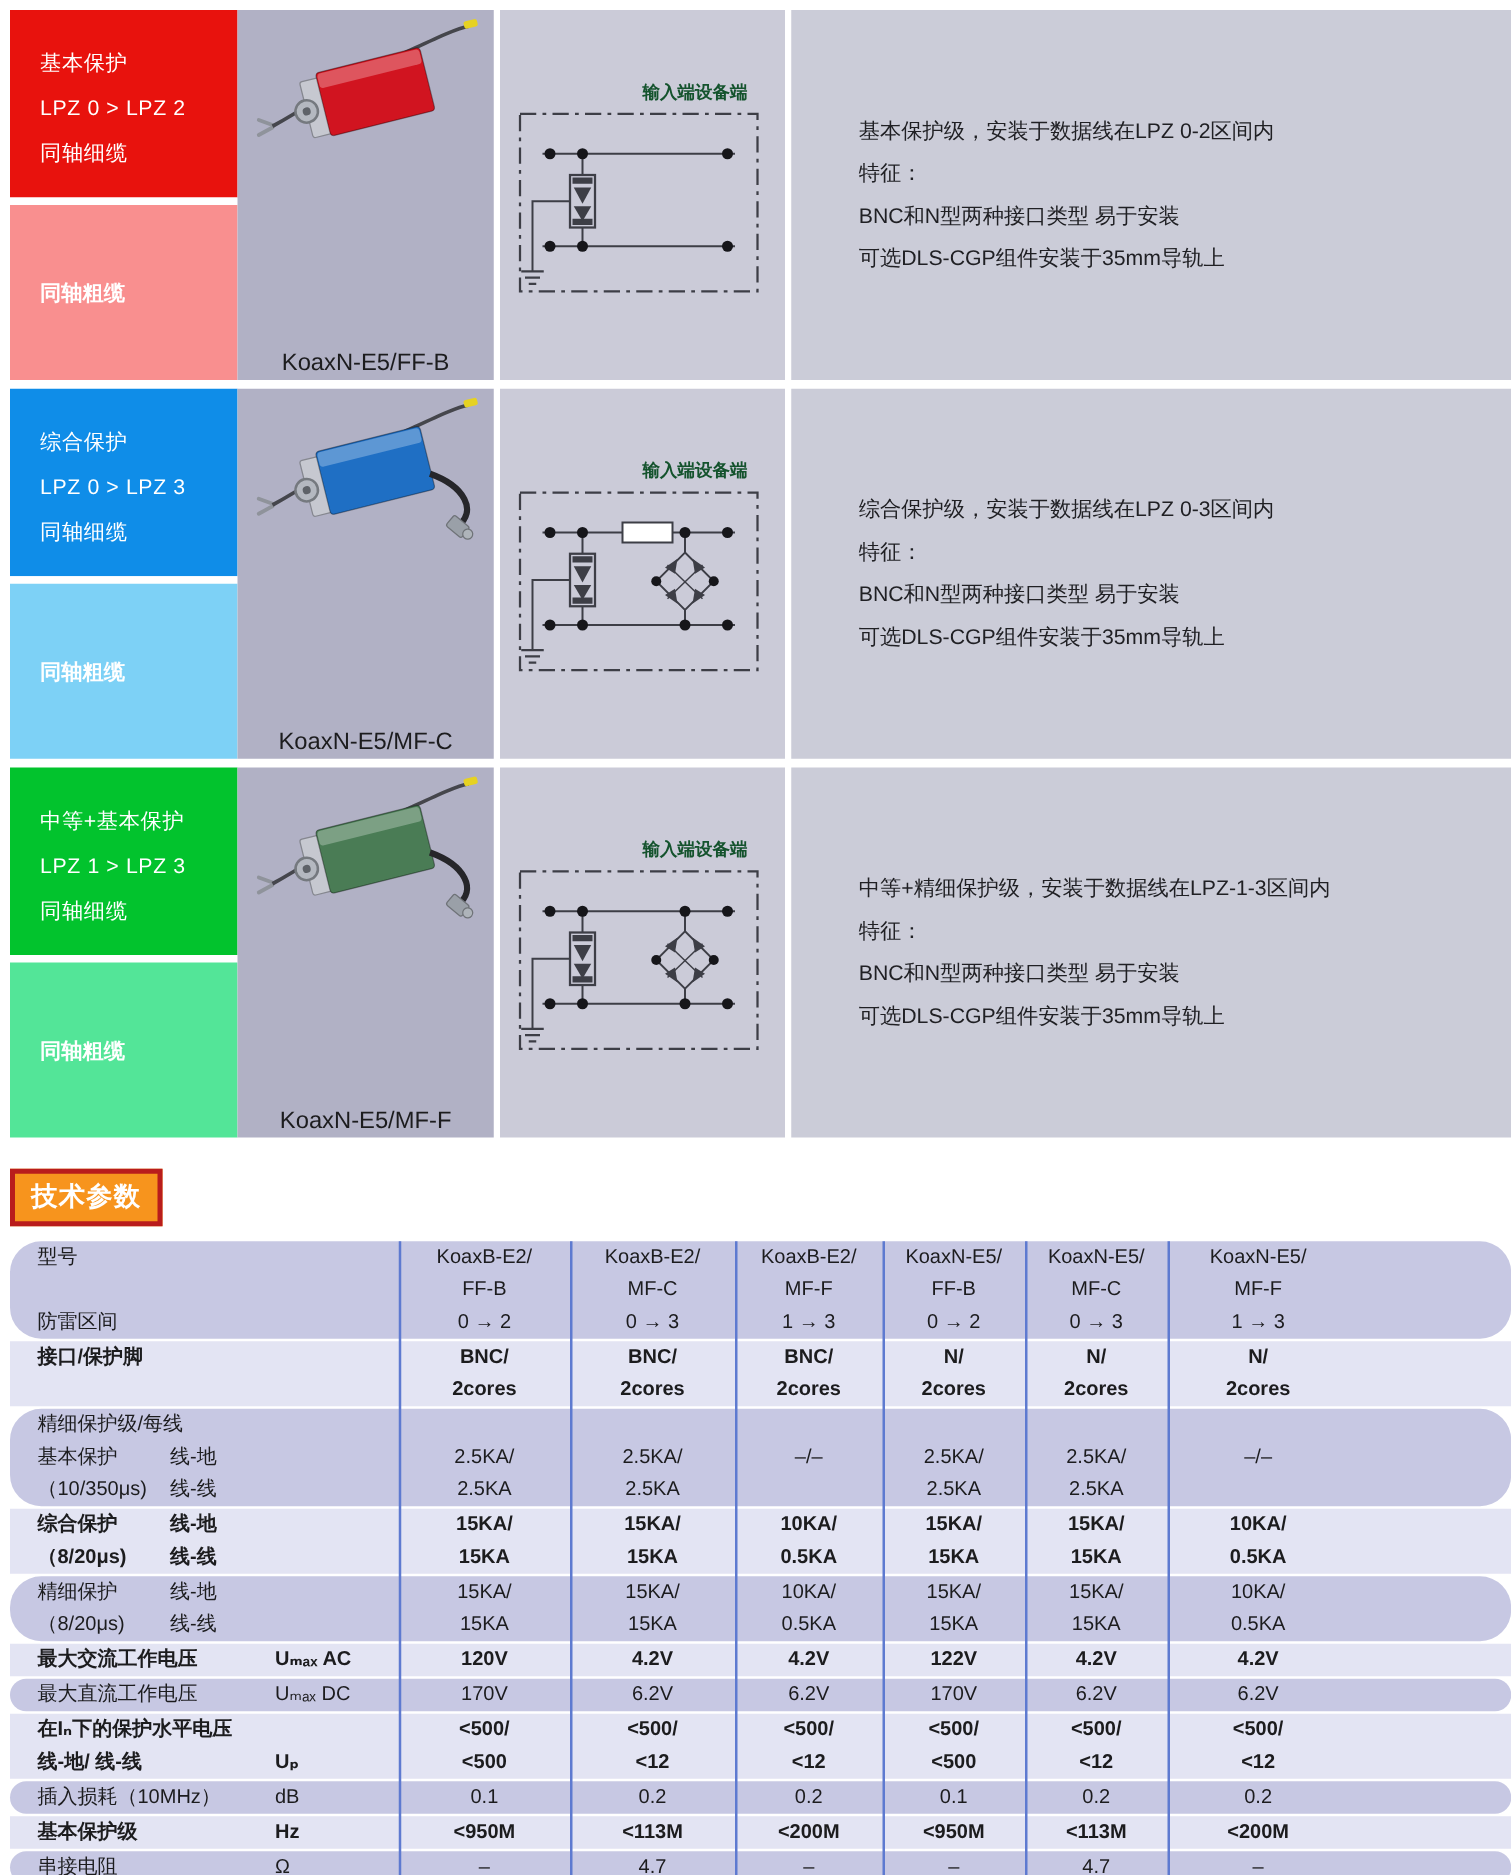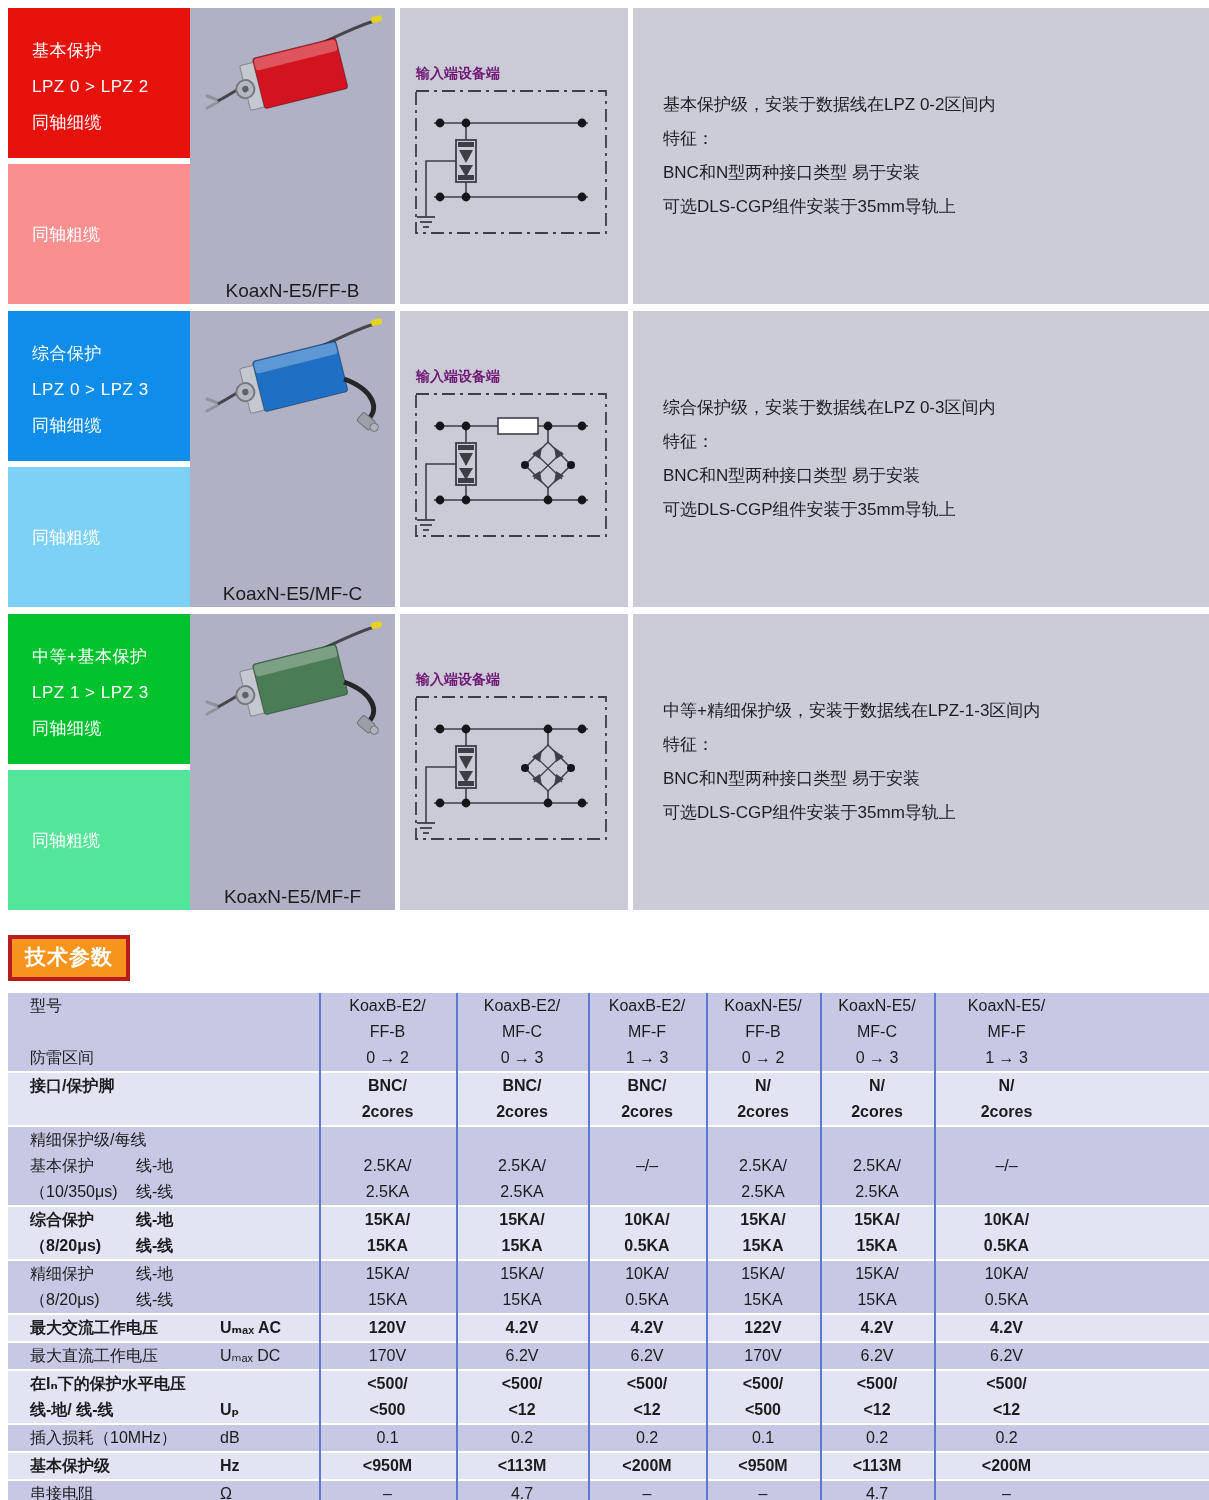--- a/index.html
+++ b/index.html
@@ -6,37 +6,37 @@
   body{
     width:1209px;height:1500px;background:#ffffff;position:relative;
     font-family:"Liberation Sans","DejaVu Sans",sans-serif;color:#1c1c1e;overflow:hidden;
   }
   .top{padding:8px 0 0 8px;}
   .group{display:flex;height:296px;margin-bottom:7px;}
   .col-label{width:182px;display:flex;flex-direction:column;}
   .cell-title{height:150px;box-sizing:border-box;color:#fff;padding:25px 0 0 24px;font-size:17px;}
   .cell-title .tl{display:block;line-height:36px;letter-spacing:.5px;}
   .gapH{height:6px;background:#fff;flex:none;}
-  .cell-sub{flex:1;color:#fff;display:flex;align-items:center;padding-left:24px;font-size:17px;}
+  .cell-sub{flex:1;color:#fff;display:flex;align-items:center;padding-left:24px;font-size:17px;font-weight:bold;}
   .col-products{width:205px;display:flex;}
   .pcell{height:150px;background:#b1b1c5;position:relative;}
   .pcell.b{flex:1;height:auto;}
   .pcell .dev{position:absolute;left:4px;top:4px;}
   .pcell .model{position:absolute;bottom:2px;left:0;width:100%;text-align:center;font-size:19px;color:#1c1c1e;}
   .vgap{width:5px;background:#fff;flex:none;}
   .col-diagram{width:228px;background:#cbcbd8;display:flex;flex-direction:column;justify-content:center;}
-  .dlabels{display:flex;justify-content:flex-start;padding:0 30px 2px 16px;font-size:14px;font-weight:bold;color:#701a75;}
+  .dlabels{display:flex;justify-content:flex-end;padding:0 30px 2px 16px;font-size:14px;font-weight:bold;color:#14532d;}
   .dsvg{margin-left:6px;}
   .col-desc{flex:1;background:#cbccd8;display:flex;flex-direction:column;justify-content:center;padding-left:30px;font-size:17px;color:#202024;}
-  .col-desc .dl{line-height:34px;}
+  .col-desc .dl{line-height:34px;margin-left:24px;}
   .badge{display:inline-block;margin:18px 0 0 8px;background:#f7941d;border:4px solid #b91c1c;color:#fff;
     font-size:21px;font-weight:bold;padding:4px 13px 6px;letter-spacing:1px;}
   .table-wrap{position:relative;margin:12px 0 0 8px;width:1201px;}
   .band{margin-bottom:2px;}
-  .band.dark{background:#c7c8e3;}
+  .band.dark{background:#c7c8e3;border-radius:25px;}
   .band.light{background:#e3e4f3;font-weight:bold;}
   .tline{display:flex;height:26px;line-height:26px;font-size:16px;white-space:nowrap;}
   .lab{width:311px;box-sizing:border-box;position:relative;padding-left:22px;flex:none;}
   .lab .sub{position:absolute;left:128px;top:0;}
   .lab .sym{position:absolute;left:212px;top:0;}
   .val{text-align:center;flex:none;}
   .val.c1{width:137px}.val.c2{width:132px}.val.c3{width:118px}
   .val.c4{width:114px}.val.c5{width:114px}
   .val.c6{flex:1;padding-right:130px;}
   .vline{position:absolute;top:0;bottom:0;width:2px;background:#5e7ad0;}

